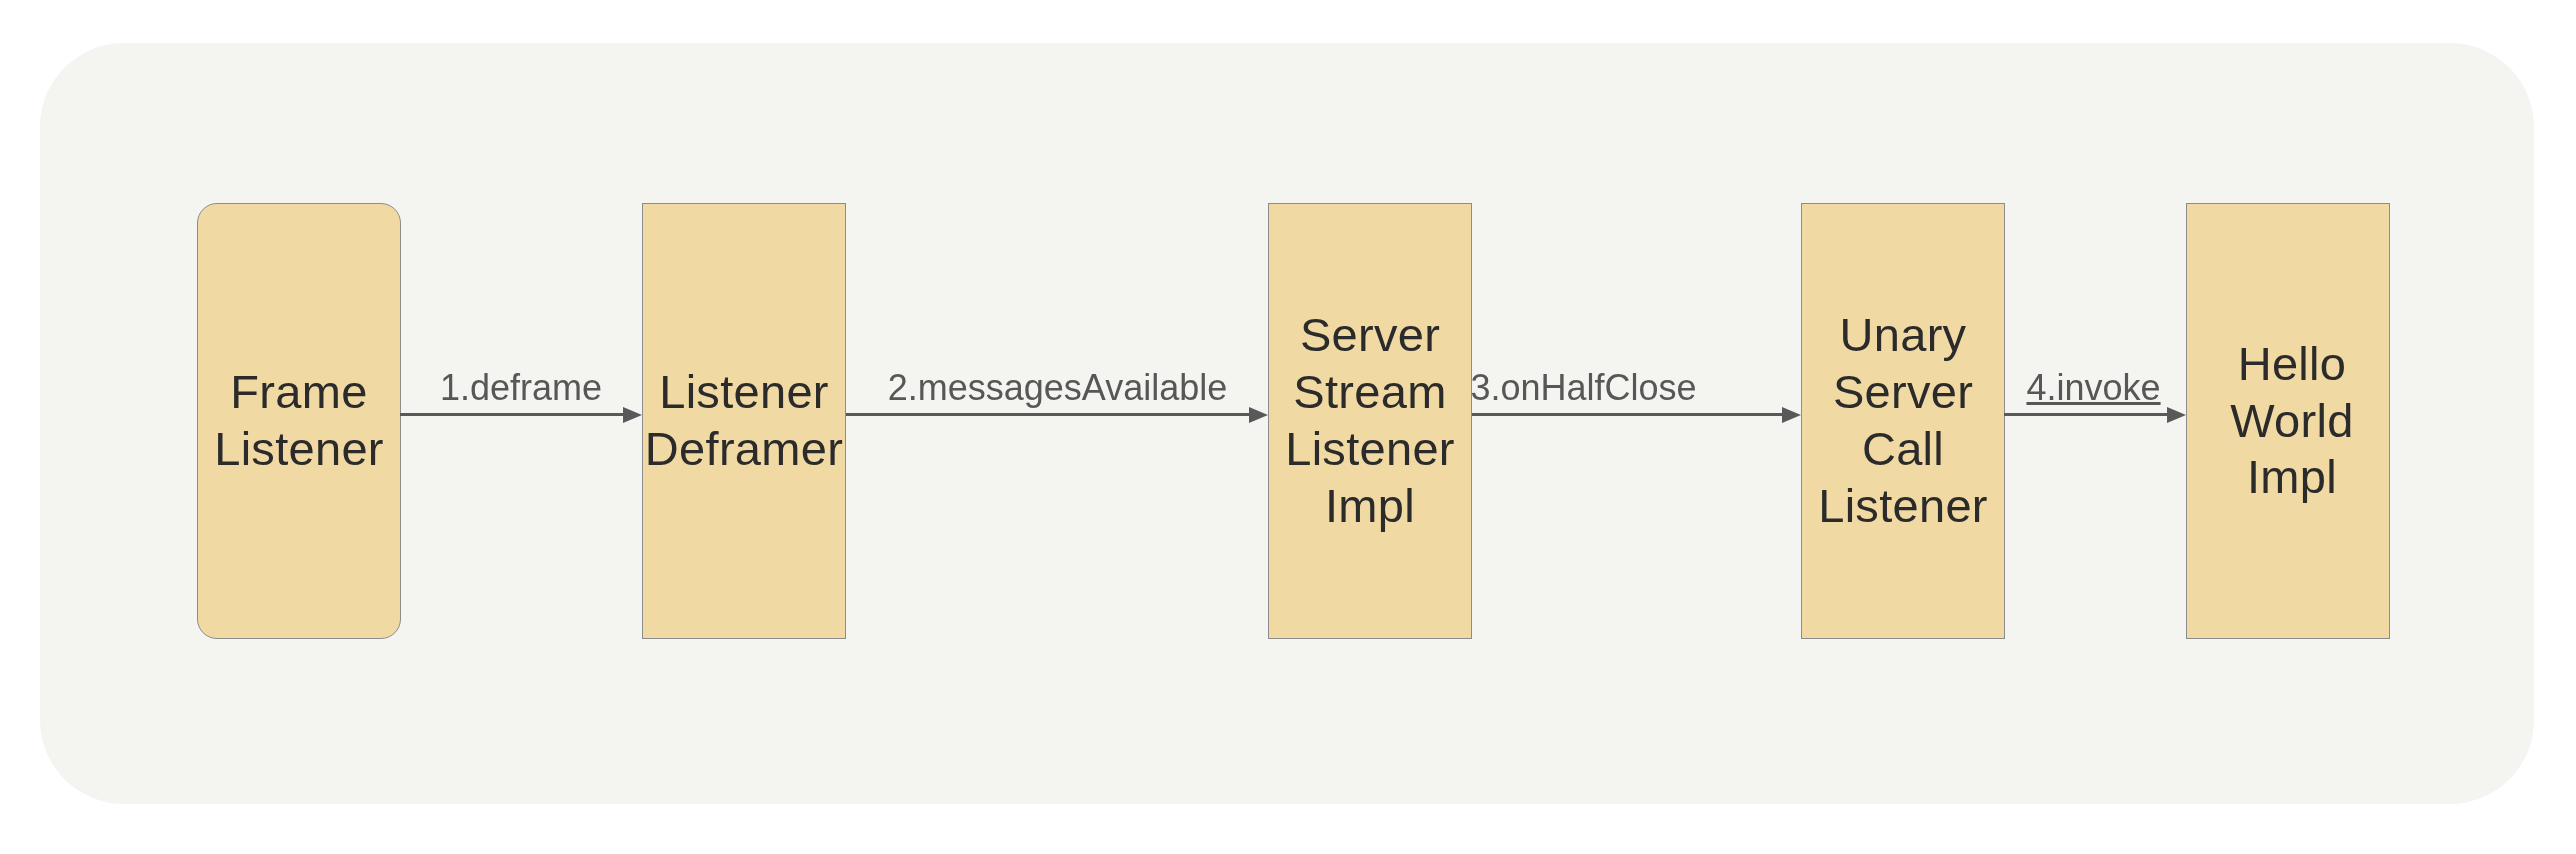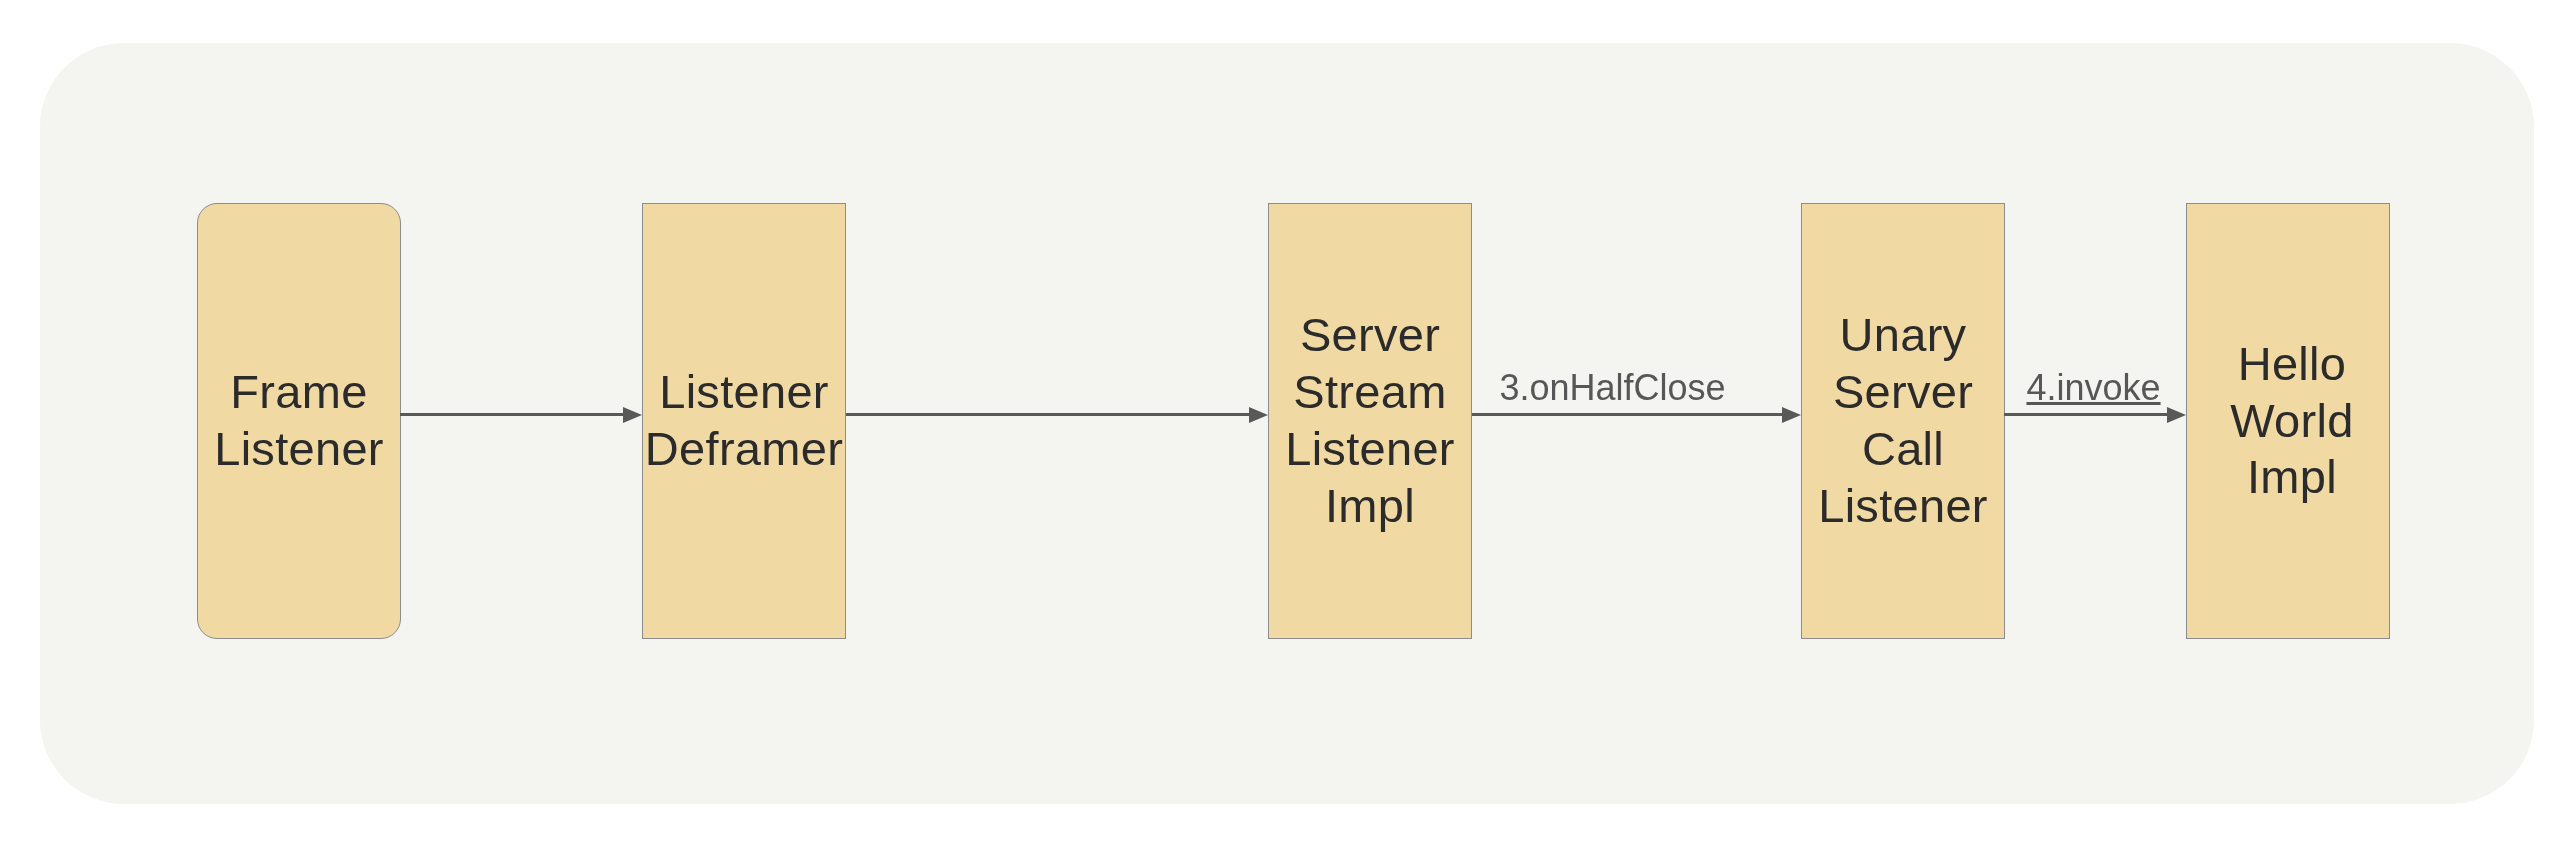--- a/index.html
+++ b/index.html
@@ -75,21 +75,21 @@
   #node-4 { left: 2186px; padding-left: 8px; }
   
   #edge-line-0 { left: 400px;  width: 226px; }
   #edge-head-0 { left: 623px; }
   #edge-label-0 { left: 400px;  width: 242px; }
   #edge-line-1 { left: 846px; width: 407px; }
   #edge-head-1 { left: 1249px; }
   #edge-label-1 { left: 846px; width: 423px; }
   #edge-line-2 { left: 1472px; width: 313px; }
   #edge-head-2 { left: 1782px; }
-  #edge-label-2 { left: 1448px; width: 329px; }
+  #edge-label-2 { left: 1419px; width: 329px; }
   #edge-line-3 { left: 2004px; width: 166px; }
   #edge-head-3 { left: 2167px; }
   #edge-label-3 { left: 1987px; width: 213px; text-decoration: underline; }
 </style>
 </head>
 <body>
 
 <div id="canvas">
 
   <div class="panel"></div>
@@ -115,23 +115,25 @@
 Listener</div>
   </div>
   <div class="node" id="node-4">
     <div class="node-label">Hello
 World
 Impl</div>
   </div>
 
   <div class="edge-line" id="edge-line-0"></div>
   <div class="arrowhead" id="edge-head-0"></div>
+  <div class="edge-label" id="edge-label-0">1.deframe</div>
 
   <div class="edge-line" id="edge-line-1"></div>
   <div class="arrowhead" id="edge-head-1"></div>
+  <div class="edge-label" id="edge-label-1">2.messagesAvailable</div>
 
   <div class="edge-line" id="edge-line-2"></div>
   <div class="arrowhead" id="edge-head-2"></div>
   <div class="edge-label" id="edge-label-2">3.onHalfClose</div>
 
   <div class="edge-line" id="edge-line-3"></div>
   <div class="arrowhead" id="edge-head-3"></div>
   <div class="edge-label" id="edge-label-3">4.invoke</div>
 
 </div>

